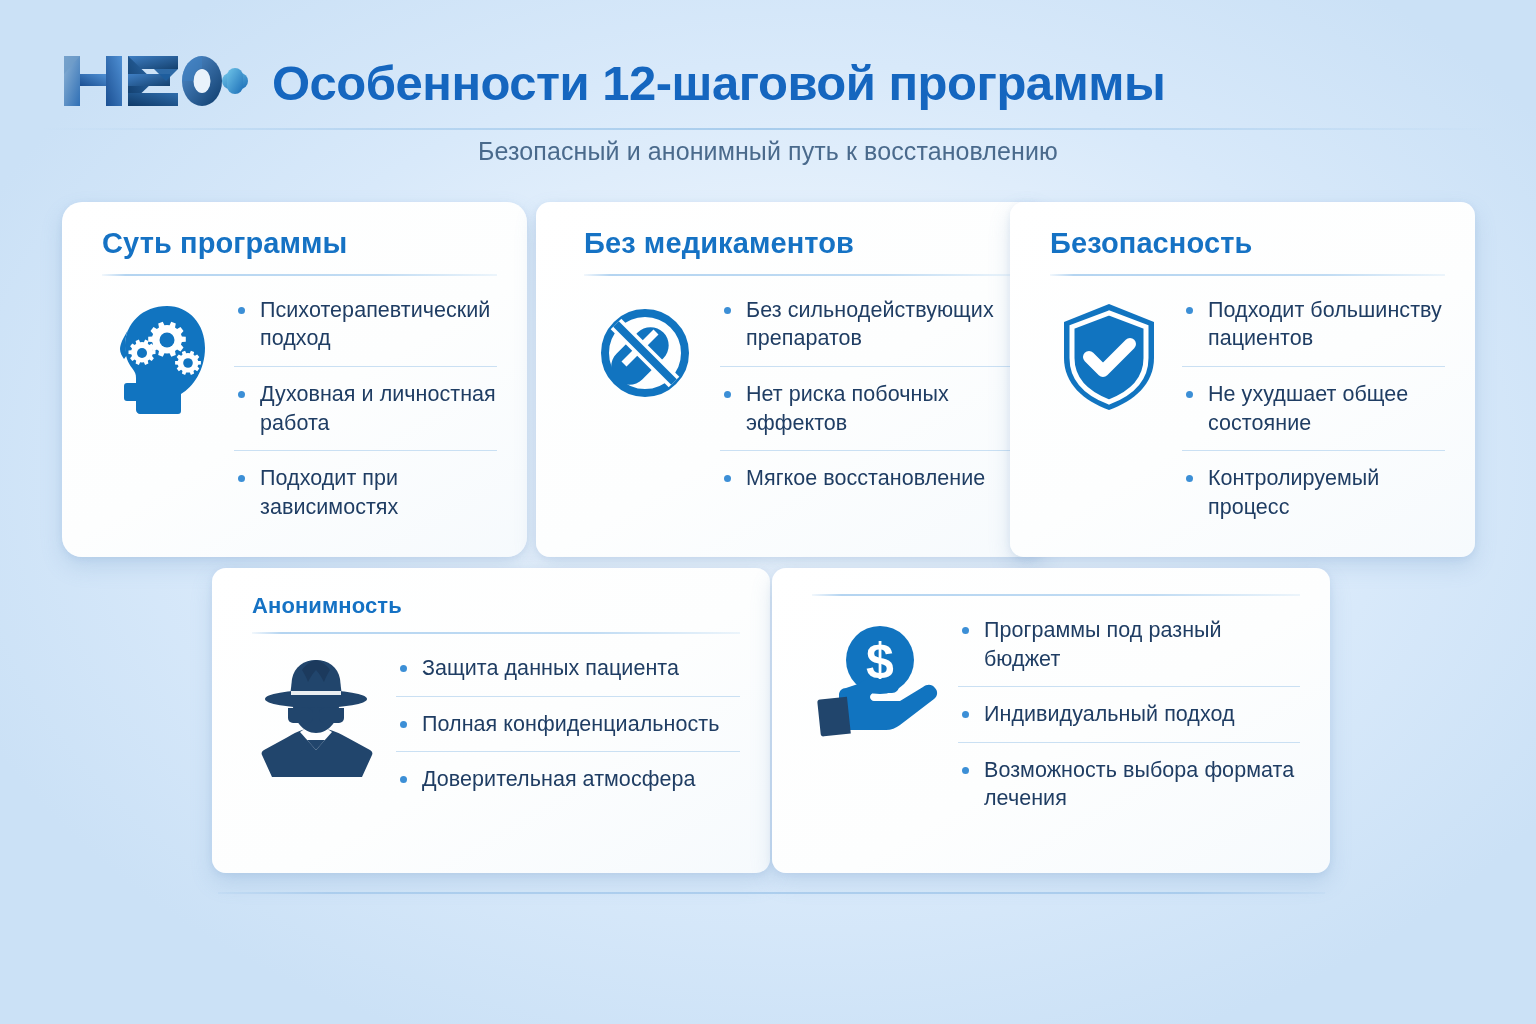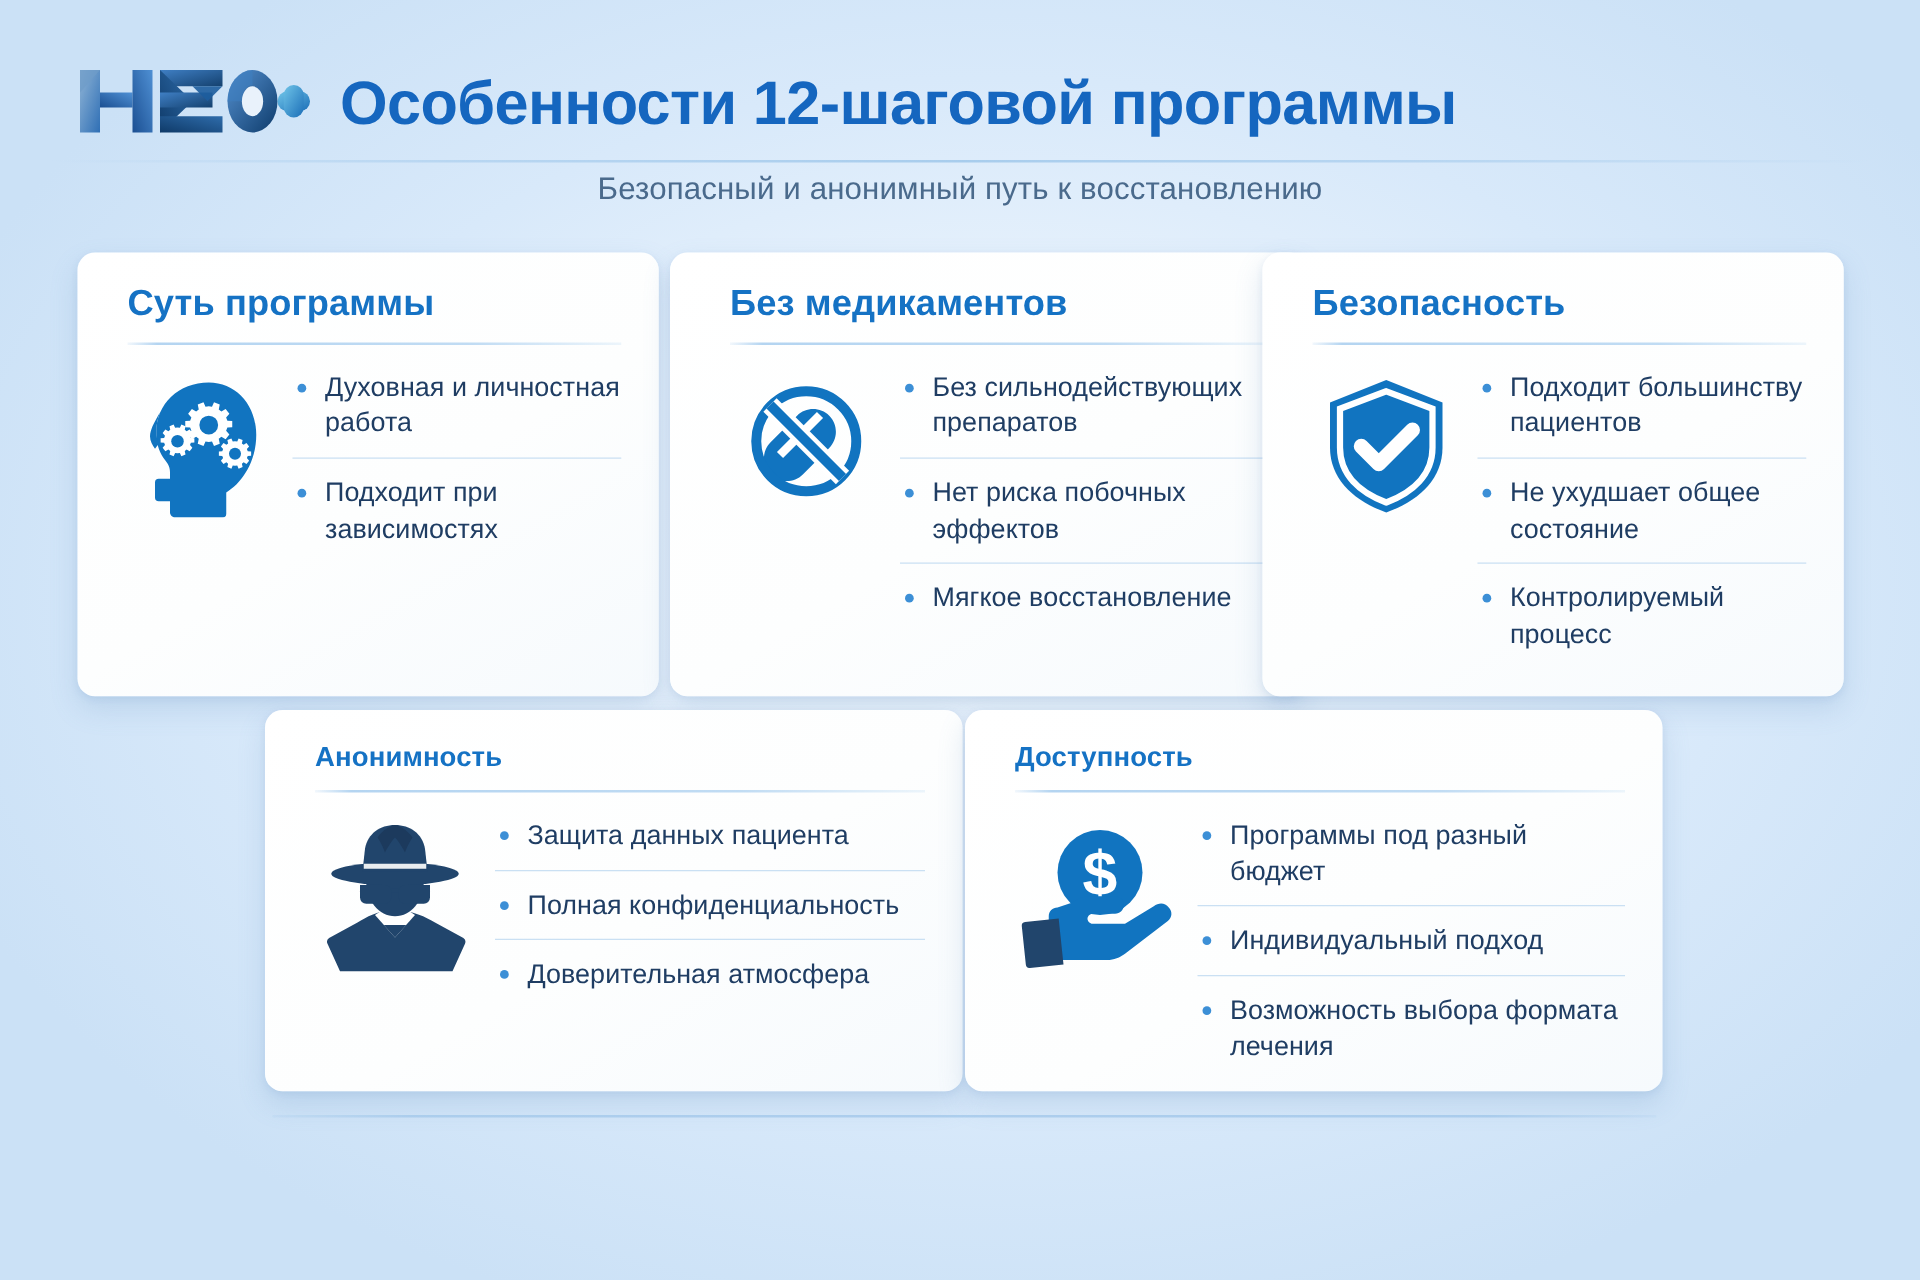--- a/index.html
+++ b/index.html
@@ -163,21 +163,21 @@
     position: absolute;
     left: 4px;
     top: 11px;
     width: 7px;
     height: 7px;
     border-radius: 50%;
     background: #3c8fd6;
   }
 
   
-  #card-0 { left: 62px;   top: 202px; width: 465px; height: 355px; }
+  #card-0 { left: 62px;   top: 202px; width: 465px; height: 355px; border-radius: 20px; }
   #card-1 { left: 536px;  top: 202px; width: 509px; height: 355px; padding-left: 48px; }
   #card-2 { left: 1010px; top: 202px; width: 465px; height: 355px; }
 
   
   #card-3 { left: 212px; top: 568px; width: 558px; height: 305px; }
   #card-4 { left: 772px; top: 568px; width: 558px; height: 305px; }
 
   #card-0 .card-icon { width: 118px; margin-right: 14px; padding-top: 6px; }
   #card-1 .card-icon { width: 122px; margin-right: 14px; padding-top: 6px; }
   #card-2 .card-icon { width: 118px; margin-right: 14px; padding-top: 6px; }
@@ -284,20 +284,21 @@
           </g>
           <circle cx="33" cy="51" r="5" fill="#1174c0"></circle>
 
           <g fill="#ffffff">
             <path d="M79 51l1.8.2 1.1-2.5 3.2 1.3-.6 2.7 1.4 1.1 2.3-1.4 2.1 2.7-1.8 2.1.7 1.7 2.7.2v3.4l-2.7.2-.7 1.7 1.8 2.1-2.1 2.7-2.3-1.4-1.4 1.1.6 2.7-3.2 1.3-1.1-2.5-1.8.2-1.8-.2-1.1 2.5-3.2-1.3.6-2.7-1.4-1.1-2.3 1.4-2.1-2.7 1.8-2.1-.7-1.7-2.7-.2v-3.4l2.7-.2.7-1.7-1.8-2.1 2.1-2.7 2.3 1.4 1.4-1.1-.6-2.7 3.2-1.3 1.1 2.5z"></path>
           </g>
           <circle cx="79" cy="61" r="4.8" fill="#1174c0"></circle>
         </svg>
       </div>
       <ul class="bullets">
+        <li class="bullet">Психотерапевтический подход</li>
         <li class="bullet">Духовная и личностная работа</li>
         <li class="bullet">Подходит при зависимостях</li>
       </ul>
     </div>
   </div>
 
   <div class="card" id="card-1">
     <div class="card-title">Без медикаментов</div>
     <div class="card-title-rule"></div>
     <div class="card-body">
@@ -372,21 +373,20 @@
       </div>
       <ul class="bullets">
         <li class="bullet">Защита данных пациента</li>
         <li class="bullet">Полная конфиденциальность</li>
         <li class="bullet">Доверительная атмосфера</li>
       </ul>
     </div>
   </div>
 
   <div class="card" id="card-4">
-    <div class="card-title">Доступность</div>
     <div class="card-title-rule"></div>
     <div class="card-body">
       <div class="card-icon">
         <svg width="124" height="122" viewBox="0 0 124 122">
 
           <circle cx="64" cy="38" r="34" fill="#1174c0"></circle>
           <text x="64" y="56" font-family="'Liberation Sans',sans-serif" font-size="50" font-weight="700" fill="#ffffff" text-anchor="middle">$</text>
 
           <path d="M30 66c-4 0-7 3-7 7v26c0 5 4 9 9 9h38c5 0 10-2 14-5l34-26c4-3 4-8 1-11-3-4-8-4-12-1L84 79H58c-2 0-4-2-4-4s2-4 4-4h18c4 0 7-3 7-7s-3-7-7-7H55c-5 0-9 2-13 5z" fill="#1174c0"></path>
 

